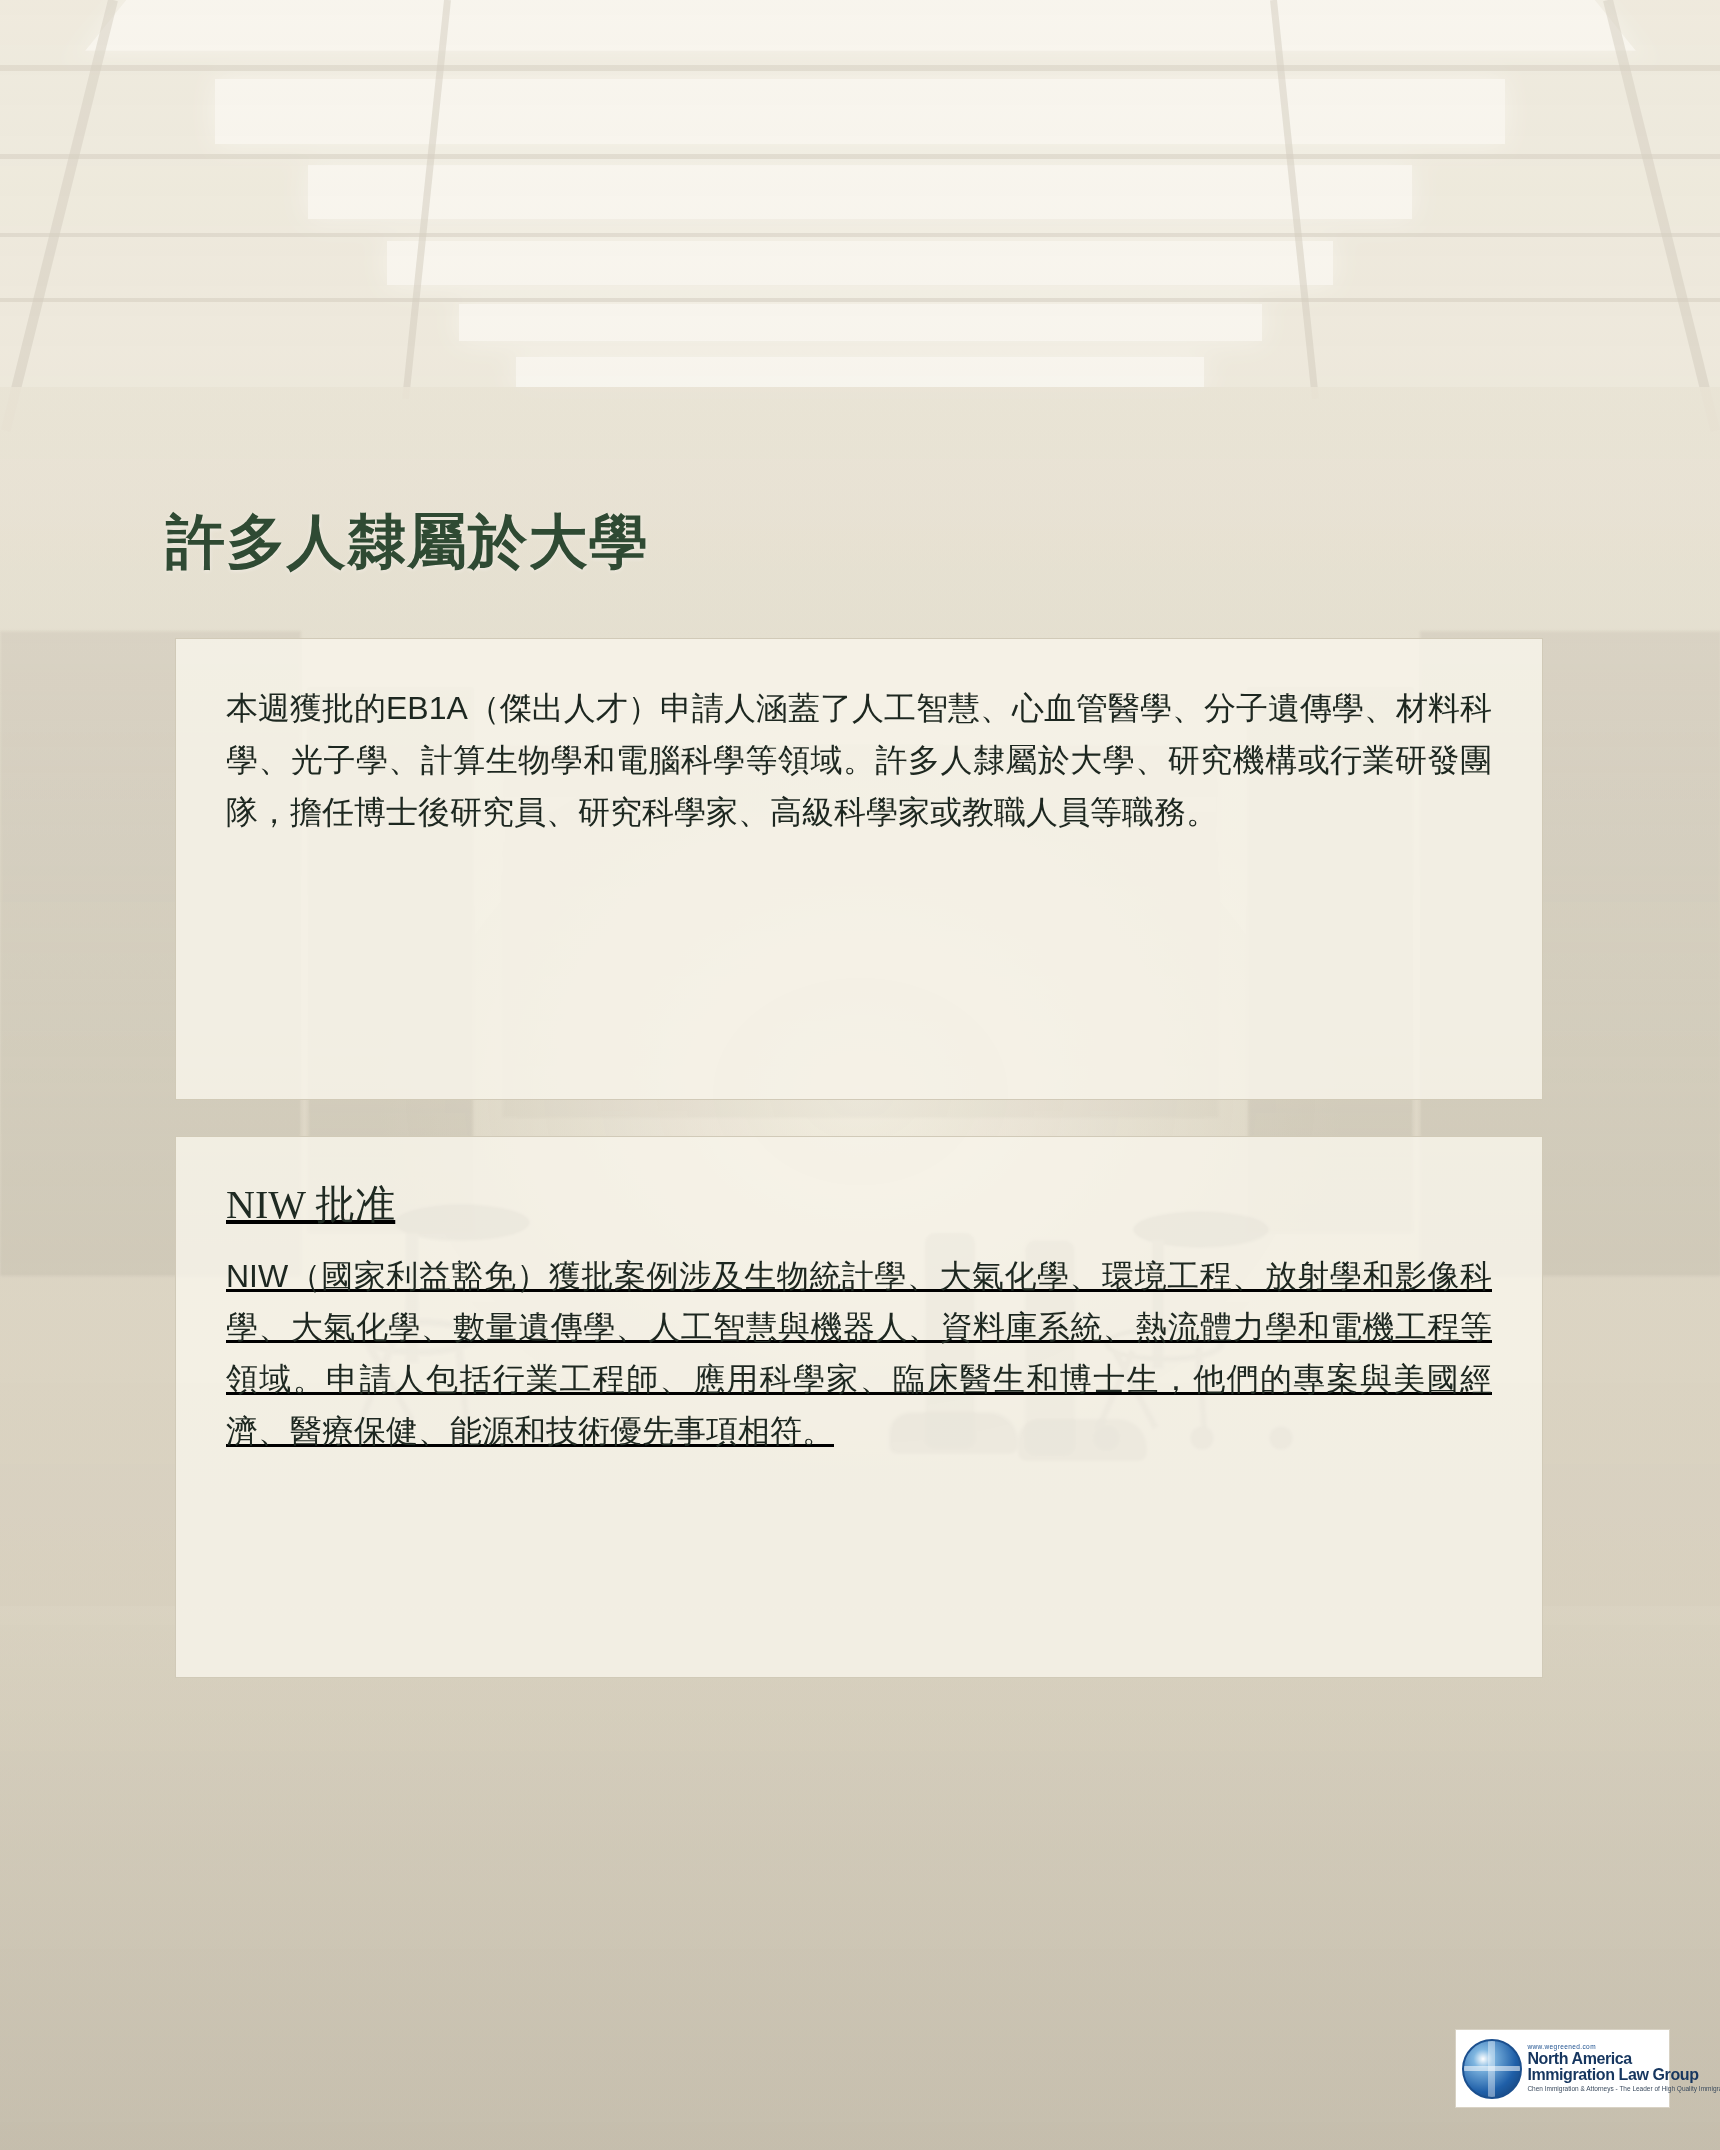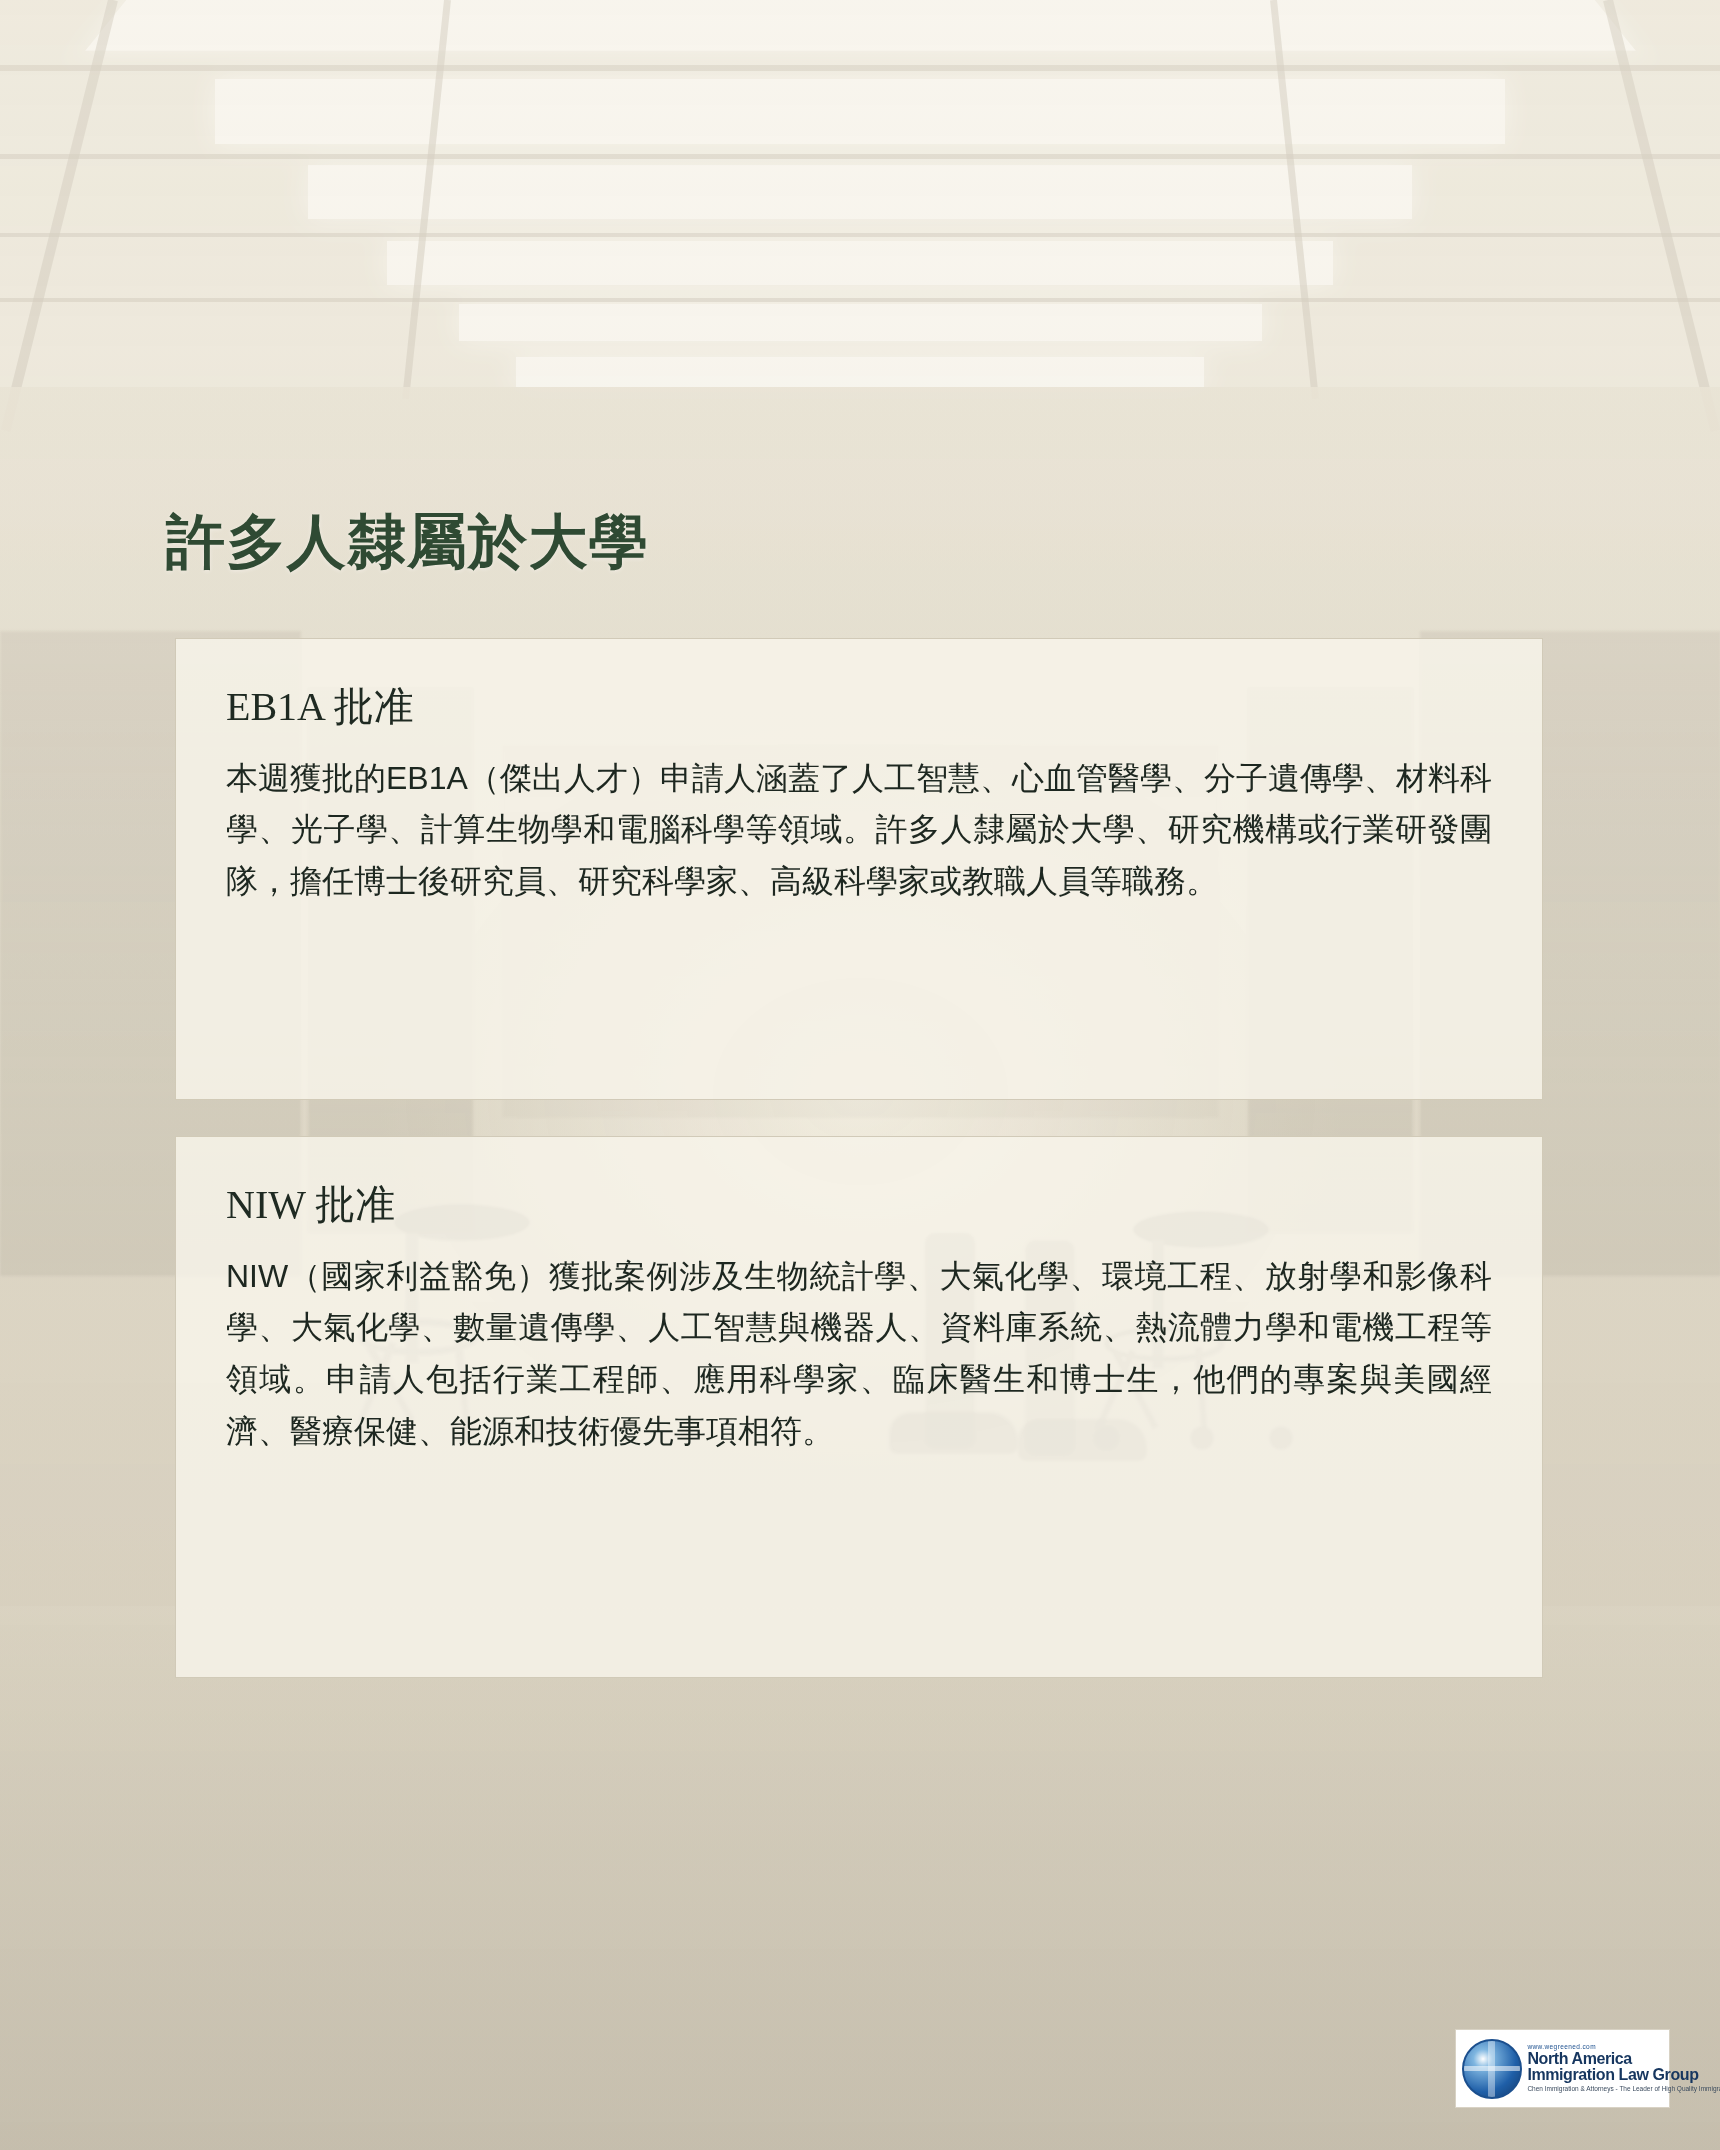--- a/index.html
+++ b/index.html
@@ -141,21 +141,21 @@
   .card {
     position: absolute;
     left: 175px;
     width: 1368px;
     background: rgba(247,243,233,0.86);
     border: 1.4px solid rgba(205,197,178,0.9);
     box-sizing: border-box;
     padding: 44px 50px 42px 50px;
   }
   #card-eb1a { top: 638px; height: 462px; }
-  #card-niw  { top: 1136px; height: 542px; }
+  #card-niw  { top: 1136px; height: 542px; text-decoration: underline; }
 
   .card-heading {
     font-family: "Liberation Serif", serif;
     font-size: 40px;
     line-height: 1.2;
     color: #1f2a22;
     margin: 0 0 21.5px 0;
     font-weight: 400;
   }
   .card-body {
@@ -296,21 +296,20 @@
     </div>
 
     <div class="overlay-wash"></div>
   </div>
 
   <div class="content">
 
     <h1 class="page-title">許多人隸屬於大學</h1>
 
     <section class="card" id="card-eb1a">
-      <h2 class="card-heading">EB1A 批准</h2>
       <p class="card-body">本週獲批的EB1A（傑出人才）申請人涵蓋了人工智慧、心血管醫學、分子遺傳學、材料科學、光子學、計算生物學和電腦科學等領域。許多人隸屬於大學、研究機構或行業研發團隊，擔任博士後研究員、研究科學家、高級科學家或教職人員等職務。</p>
     </section>
 
     <section class="card" id="card-niw">
       <h2 class="card-heading">NIW 批准</h2>
       <p class="card-body">NIW（國家利益豁免）獲批案例涉及生物統計學、大氣化學、環境工程、放射學和影像科學、大氣化學、數量遺傳學、人工智慧與機器人、資料庫系統、熱流體力學和電機工程等領域。申請人包括行業工程師、應用科學家、臨床醫生和博士生，他們的專案與美國經濟、醫療保健、能源和技術優先事項相符。</p>
     </section>
 
     <div class="logo">
       <div class="logo-globe"></div>

